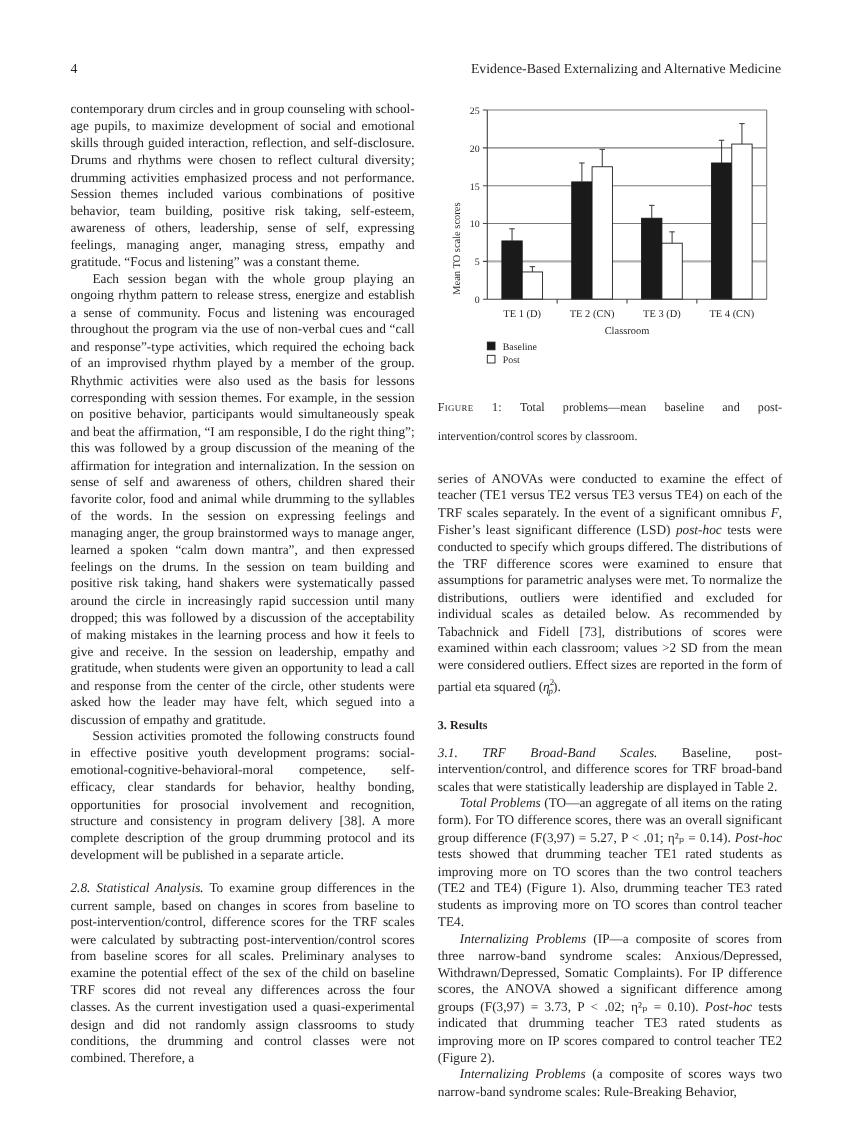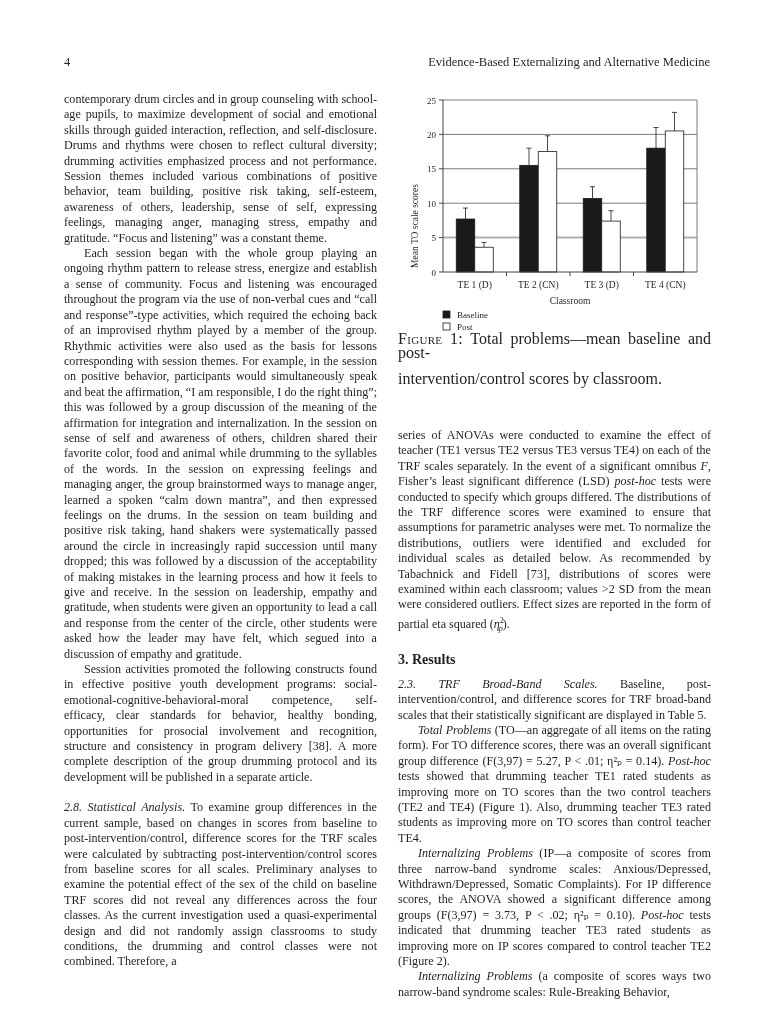--- a/index.html
+++ b/index.html
@@ -8,24 +8,24 @@
   .hdr { position: absolute; top: 55px; font-size: 12.5px; }
   #page-num { left: 64px; }
   #journal { right: 66px; }
   .col { position: absolute; font-size: 12.1px; line-height: 15.4px; text-align: justify; }
   #left-col { left: 64px; top: 92px; width: 313px; }
   #right-col { left: 398px; top: 428px; width: 313px; }
   .col p { margin: 0; text-align: justify; text-align-last: left; }
   .ind { text-indent: 20px; }
   .gap { margin-top: 15px !important; }
   i { font-style: italic; }
-  h2 { font-size: 14px; font-weight: bold; margin: 14px 0 8px 0; line-height: 18px; }
+  h2 { font-size: 11px; font-weight: bold; margin: 14px 0 8px 0; line-height: 18px; }
   #chart { position: absolute; left: 405px; top: 90px; width: 310px; height: 250px; }
   #chart svg text { font-family: "Liberation Serif", "DejaVu Serif", serif; fill: #231f20; }
-  #caption { position: absolute; left: 398px; top: 332px; width: 313px; font-size: 16px; line-height: 14px; text-align: justify; text-align-last: justify; }
+  #caption { position: absolute; left: 398px; top: 364px; width: 313px; font-size: 11px; line-height: 14px; text-align: justify; text-align-last: justify; }
   #caption .cap2 { text-align-last: left; margin-top: 12px; }
   .sc { font-variant: small-caps; letter-spacing: 0.3px; }
   sub, sup { font-size: 8px; }
 </style>
 </head>
 <body>
 
 <div class="hdr" id="page-num">4</div>
 <div class="hdr" id="journal">Evidence-Based Externalizing and Alternative Medicine</div>
 
@@ -107,17 +107,17 @@
 </div>
 
 <div id="caption">
   <div><span class="sc">Figure 1:</span> <span>Total problems—mean baseline and post-</span></div>
   <div class="cap2">intervention/control scores by classroom.</div>
 </div>
 
 <div class="col" id="right-col">
   <p><span>series of ANOVAs were conducted to examine the effect of teacher (TE1 versus TE2 versus TE3 versus TE4) on each of the TRF scales separately. In the event of a significant omnibus </span><i>F</i><span>, Fisher’s least significant difference (LSD) </span><i>post-hoc</i><span> tests were conducted to specify which groups differed. The distributions of the TRF difference scores were examined to ensure that assumptions for parametric analyses were met. To normalize the distributions, outliers were identified and excluded for individual scales as detailed below. As recommended by Tabachnick and Fidell [73], distributions of scores were examined within each classroom; values &gt;2 SD from the mean were considered outliers. Effect sizes are reported in the form of partial eta squared (</span><i>η</i><sup>2</sup><sub style="margin-left:-5px"><i>p</i></sub><span>).</span></p>
   <h2>3. Results</h2>
-  <p><i>2.3. TRF Broad-Band Scales.</i><span> Baseline, post-intervention/control, and difference scores for TRF broad-band scales that their statistically significant are displayed in </span><span>Table 5</span><span>.</span></p>
+  <p><i>3.1. TRF Broad-Band Scales.</i><span> Baseline, post-intervention/control, and difference scores for TRF broad-band scales that were statistically leadership are displayed in </span><span>Table 2</span><span>.</span></p>
   <p class="ind"><i>Total Problems</i><span> (TO—an aggregate of all items on the rating form). For TO difference scores, there was an overall significant group difference (</span><span>F(3,97) = 5.27, P &lt; .01; η²ₚ = 0.14</span><span>). </span><i>Post-hoc</i><span> tests showed that drumming teacher TE1 rated students as improving more on TO scores than the two control teachers (TE2 and TE4) (</span><span>Figure 1</span><span>). Also, drumming teacher TE3 rated students as improving more on TO scores than control teacher TE4.</span></p>
   <p class="ind"><i>Internalizing Problems</i><span> (IP—a composite of scores from three narrow-band syndrome scales: Anxious/Depressed, Withdrawn/Depressed, Somatic Complaints). For IP difference scores, the ANOVA showed a significant difference among groups (</span><span>F(3,97) = 3.73, P &lt; .02; η²ₚ = 0.10</span><span>). </span><i>Post-hoc</i><span> tests indicated that drumming teacher TE3 rated students as improving more on IP scores compared to control teacher TE2 (</span><span>Figure 2</span><span>).</span></p>
   <p class="ind"><i>Internalizing Problems</i><span> (a composite of scores ways two narrow-band syndrome scales: Rule-Breaking Behavior,</span></p>
 </div>
 
 </body></html>

